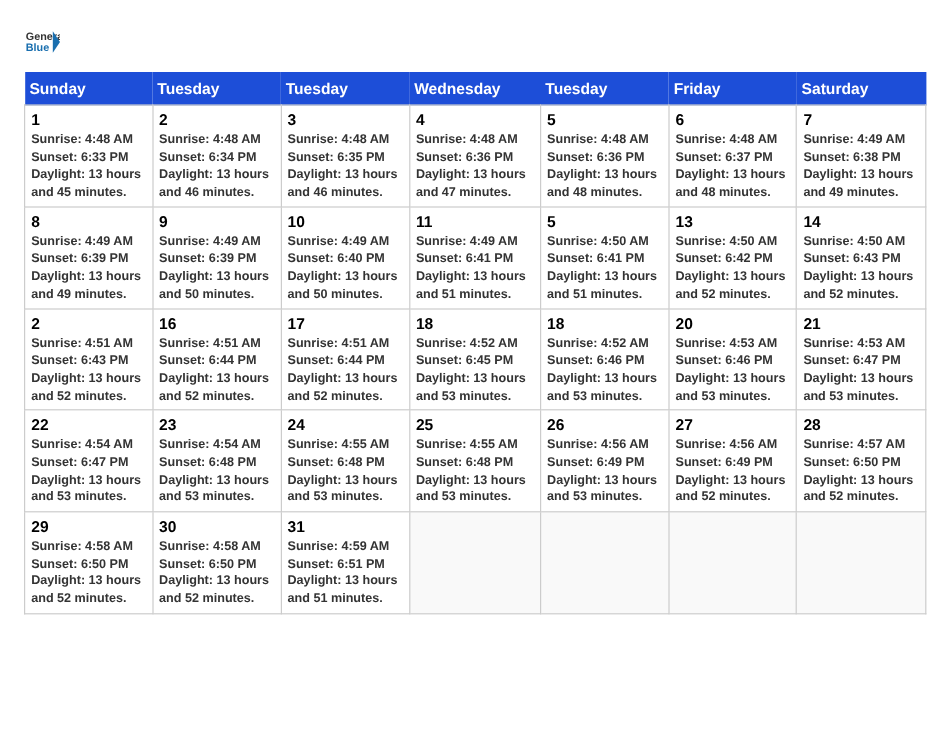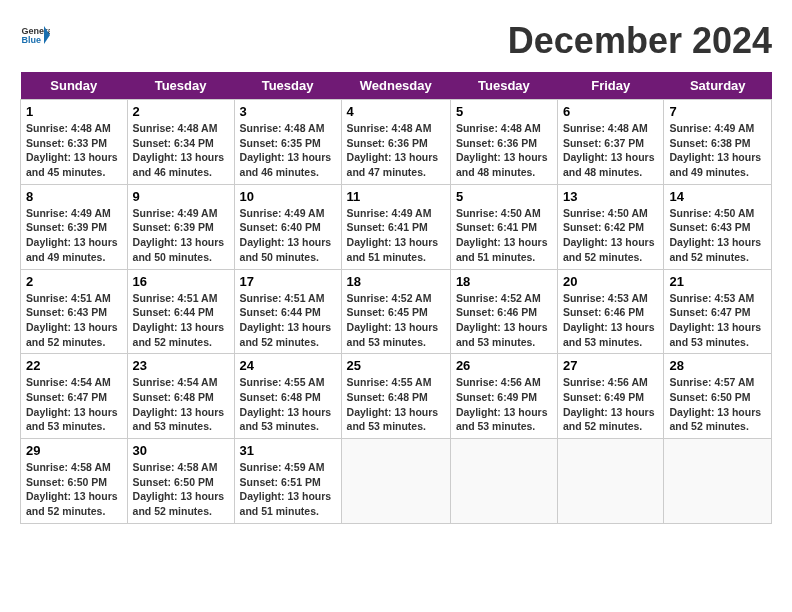--- a/index.html
+++ b/index.html
@@ -36,24 +36,24 @@
     .calendar-subtitle {
       font-size: 16px;
       color: #333;
     }
     table {
       width: 100%;
       border-collapse: collapse;
       font-size: 11px;
     }
     thead tr th {
-      background-color: #701a75;
+      background-color: #1d4ed8;
       color: #fff;
       padding: 6px 4px;
-      text-align: center;
+      text-align: left;
       font-size: 13px;
       font-weight: bold;
       margin-left: 20px;
     }
     tbody tr td {
       border: 1px solid #ccc;
       padding: 4px 5px;
       vertical-align: top;
       width: 113px;
     }
@@ -84,21 +84,20 @@
 
 <div class="header-area">
   <div class="logo">
     <svg class="logo-icon" viewBox="0 0 40 40">
       <text x="2" y="18" font-size="12" font-weight="bold" fill="#333">General</text>
       <text x="2" y="30" font-size="12" font-weight="bold" fill="#1a6faf">Blue</text>
       <polygon points="32,8 40,20 32,32" fill="#1a6faf"></polygon>
     </svg>
   </div>
   <div class="title-area">
-    <div class="calendar-title">December 2024</div>
   </div>
 </div>
 
 <table>
   <thead>
     <tr>
       <th>Sunday</th>
       <th>Tuesday</th>
       <th>Tuesday</th>
       <th>Wednesday</th>

